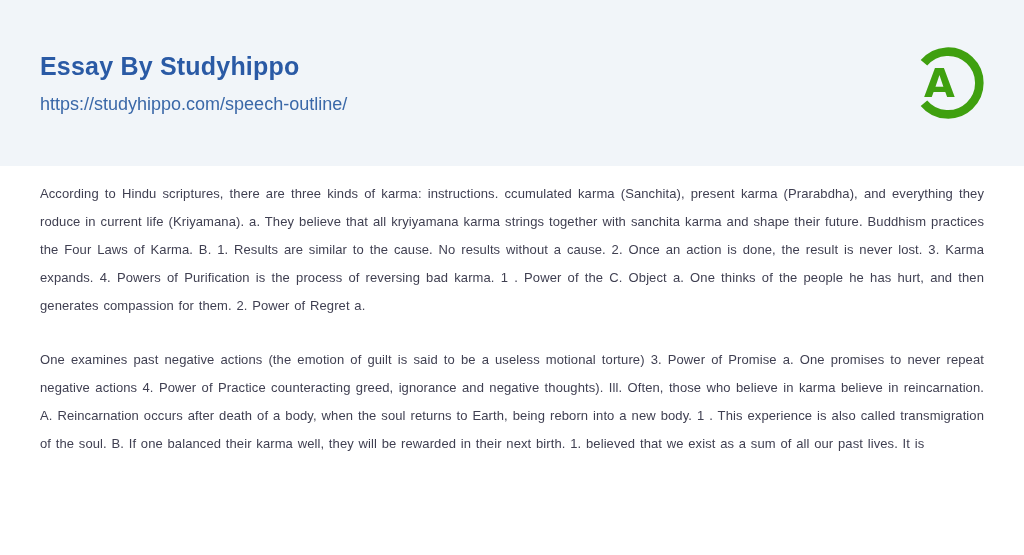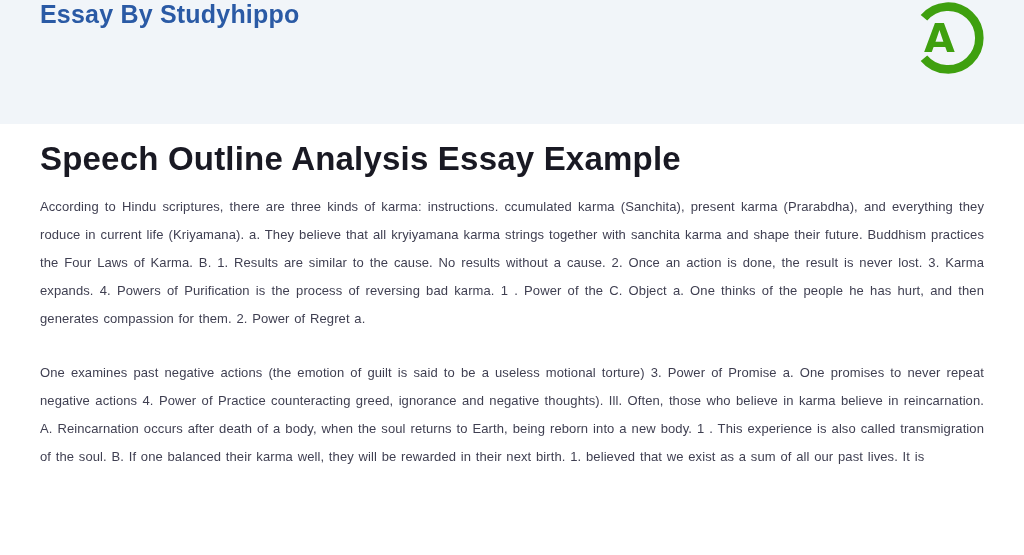--- a/index.html
+++ b/index.html
@@ -4,24 +4,25 @@
 <style>
   * { box-sizing: border-box; }
   html, body {
     margin: 0; padding: 0;
     width: 1024px; height: 555px;
     overflow: hidden;
     background: #ffffff;
     font-family: "Liberation Sans", sans-serif;
   }
   .header {
-    width: 1024px; height: 124px;
+    width: 1024px; height: 166px;
     background: #f1f5f9;
     display: flex;
     justify-content: space-between;
+    align-items: center;
     padding: 0 38px 0 40px;
   }
   .header-text { display: flex; flex-direction: column; }
   .site-title {
     font-size: 25px;
     font-weight: 800;
     color: #2a5aa5;
     letter-spacing: 0.2px;
     margin: 0 0 13px 0;
   }
@@ -51,26 +52,26 @@
     margin: 0 0 26px 0;
     word-spacing: 1px;
   }
 </style>
 </head>
 <body>
 
 <div class="header">
   <div class="header-text">
     <h2 class="site-title">Essay By Studyhippo</h2>
+    <a class="site-url">https://studyhippo.com/speech-outline/</a>
   </div>
   <div class="logo">
     <svg width="76" height="76" viewBox="0 0 80 80">
       <path d="M 14.7 18.8 A 33 33 0 1 1 14.7 61.2" fill="none" stroke="#3fa00f" stroke-width="9"></path>
       <text x="31" y="55" text-anchor="middle" font-size="42" font-weight="bold" fill="#3fa00f" font-family="'DejaVu Sans', sans-serif">A</text>
     </svg>
   </div>
 </div>
 
 <div class="main">
-  <h1 class="article-title">Speech Outline Analysis Essay Example</h1>
   <p class="body-paragraph">According to Hindu scriptures, there are three kinds of karma: instructions. ccumulated karma (Sanchita), present karma (Prarabdha), and everything they roduce in current life (Kriyamana). a. They believe that all kryiyamana karma strings together with sanchita karma and shape their future. Buddhism practices the Four Laws of Karma. B. 1. Results are similar to the cause. No results without a cause. 2. Once an action is done, the result is never lost. 3. Karma expands. 4. Powers of Purification is the process of reversing bad karma. 1 . Power of the C. Object a. One thinks of the people he has hurt, and then generates compassion for them. 2. Power of Regret a.</p>
   <p class="body-paragraph">One examines past negative actions (the emotion of guilt is said to be a useless motional torture) 3. Power of Promise a. One promises to never repeat negative actions 4. Power of Practice counteracting greed, ignorance and negative thoughts). Ill. Often, those who believe in karma believe in reincarnation. A. Reincarnation occurs after death of a body, when the soul returns to Earth, being reborn into a new body. 1 . This experience is also called transmigration of the soul. B. If one balanced their karma well, they will be rewarded in their next birth. 1. believed that we exist as a sum of all our past lives. It is</p>
 </div>
 
 </body></html>

